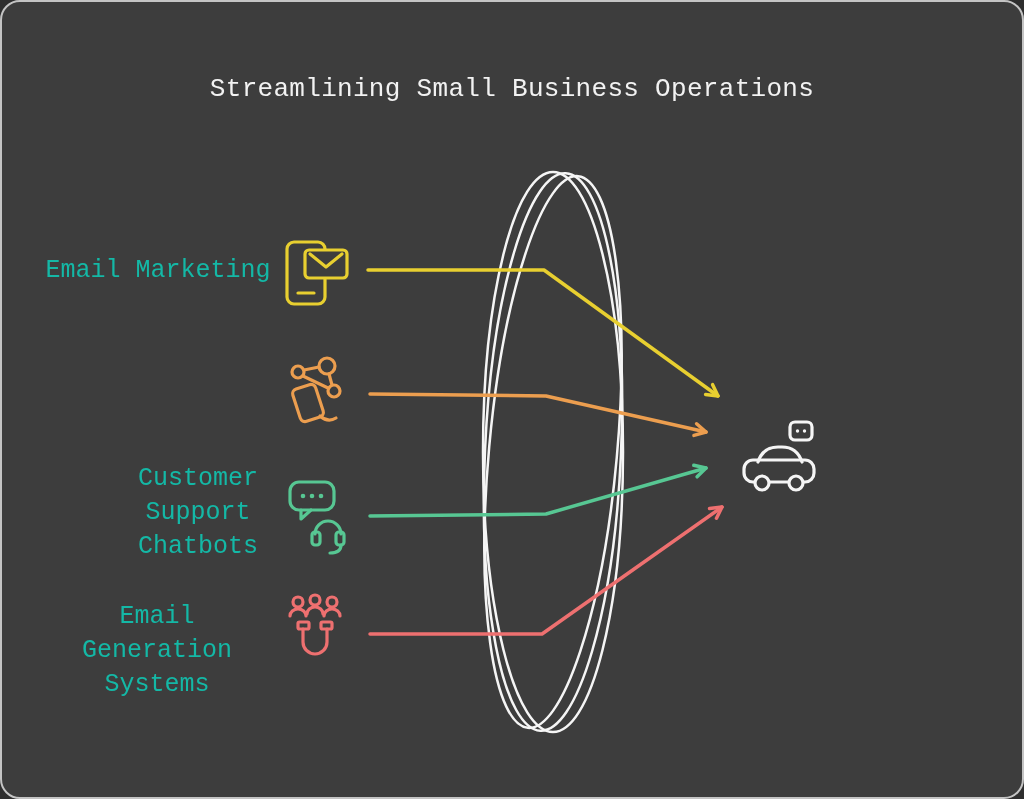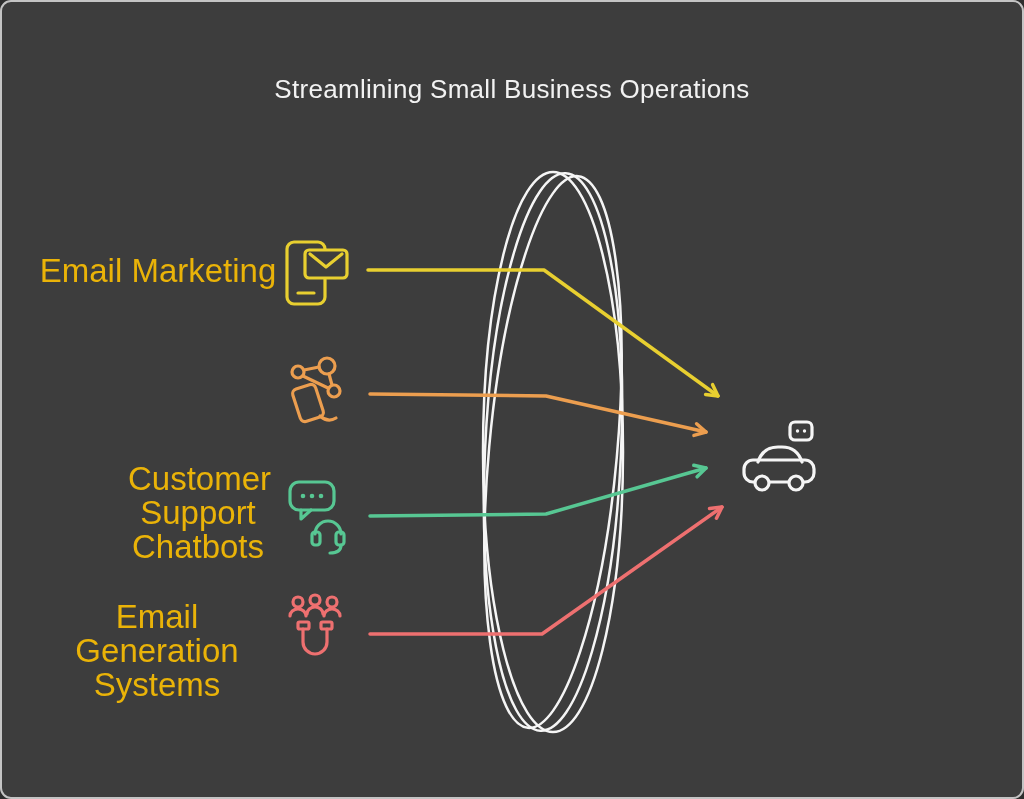--- a/index.html
+++ b/index.html
@@ -1,33 +1,33 @@
 <!DOCTYPE html>
 <html><head>
 <meta charset="utf-8">
 <style>
   html,body{margin:0;padding:0;background:#2e2e2e;}
   .canvas{
     position:relative;
     width:1020px;height:795px;
     background:#3d3d3d;
     border:2px solid #c4c4c4;
-    border-radius:11px;
+    border-radius:20px;
     overflow:hidden;
-    font-family:Liberation Sans, sans-serif;
+    font-family:Liberation Mono, monospace;
     color:#f2f2f2;
   }
   .scene{position:absolute;left:0;top:0;width:1020px;height:795px;}
   .title{
     position:absolute;top:72px;left:0;right:0;
     text-align:center;font-size:26px;letter-spacing:.3px;
   }
   .label{
-    position:absolute;font-size:33px;line-height:34px;
-    text-align:center;color:#eab308;
+    position:absolute;font-size:25px;line-height:34px;
+    text-align:center;color:#14b8a6;
   }
   .label-email{top:252px;left:36px;width:240px;}
   .label-social{top:356px;left:86px;width:180px;}
   .label-support{top:460px;left:126px;width:140px;}
   .label-lead{top:598px;left:55px;width:200px;}
   .label-target{top:416px;left:828px;width:175px;text-align:left;}
   .arrow{fill:none;stroke-width:3.5;stroke-linecap:round;stroke-linejoin:round;}
   .icon-stroke{fill:none;stroke-width:3.2;stroke-linecap:round;stroke-linejoin:round;}
 </style>
 </head>

